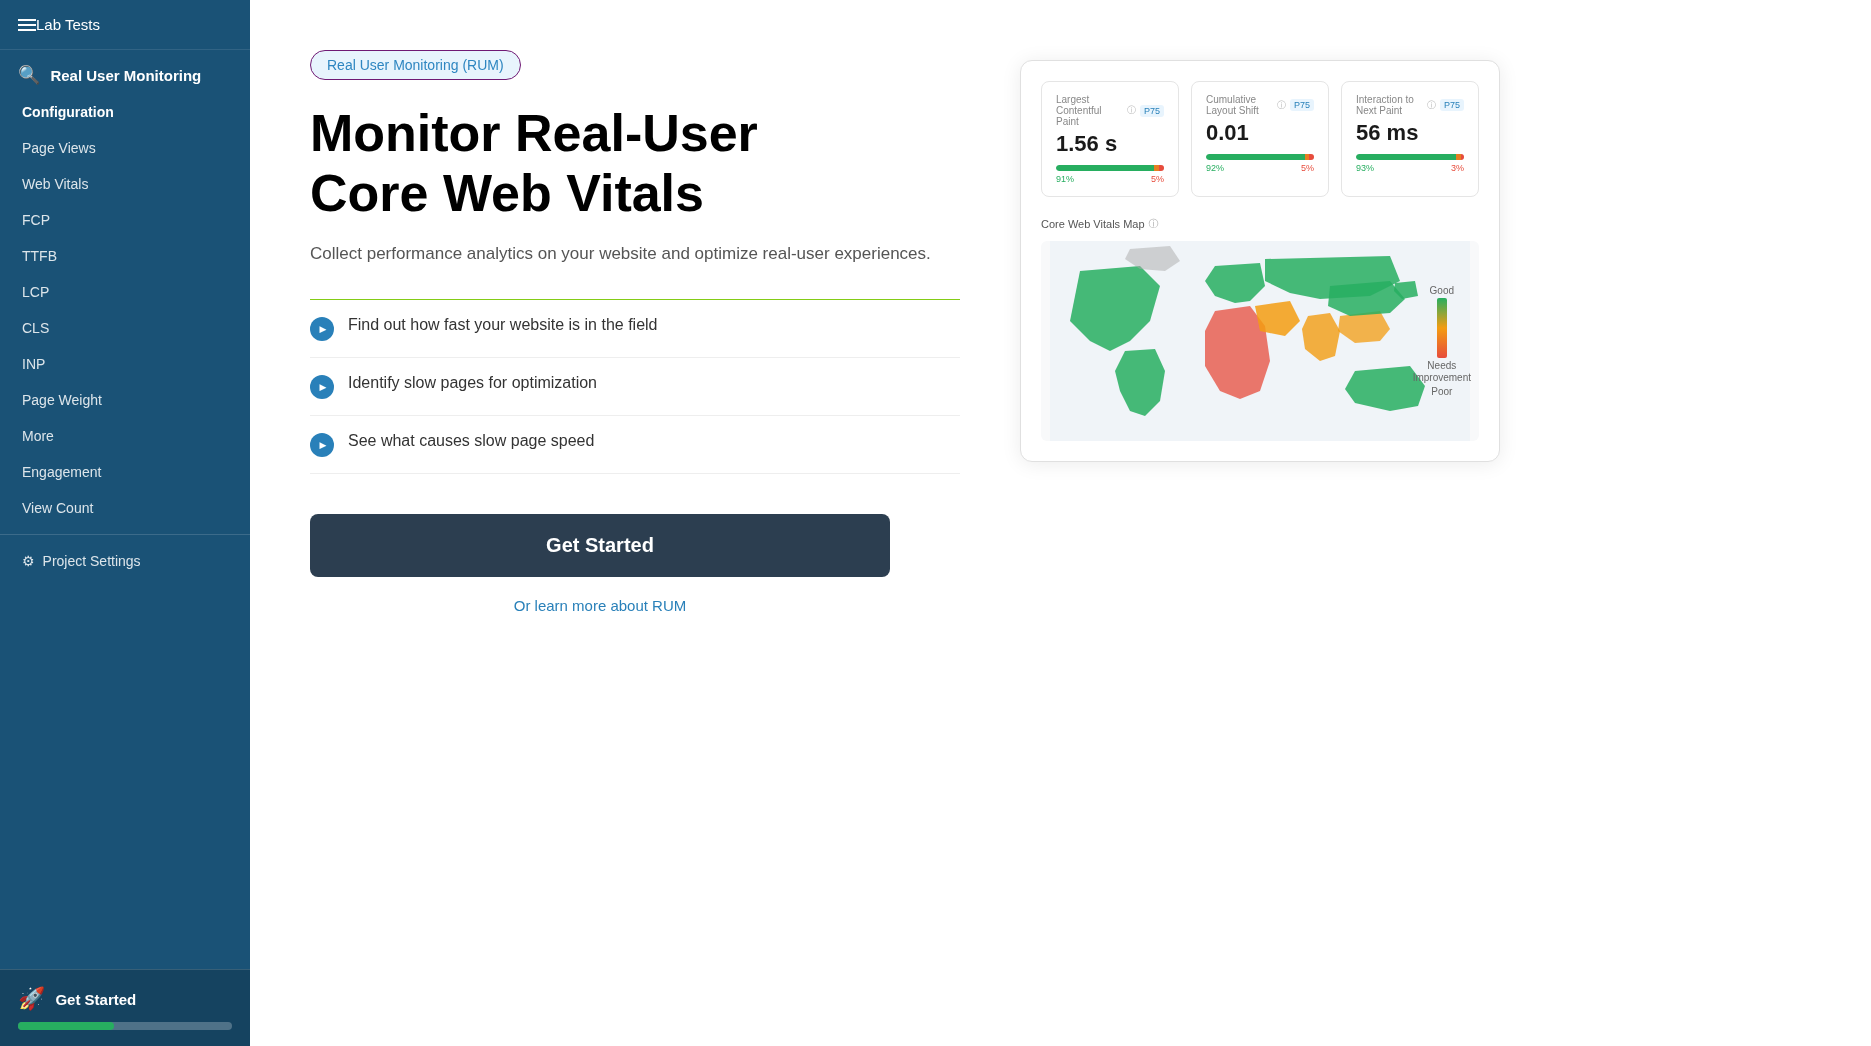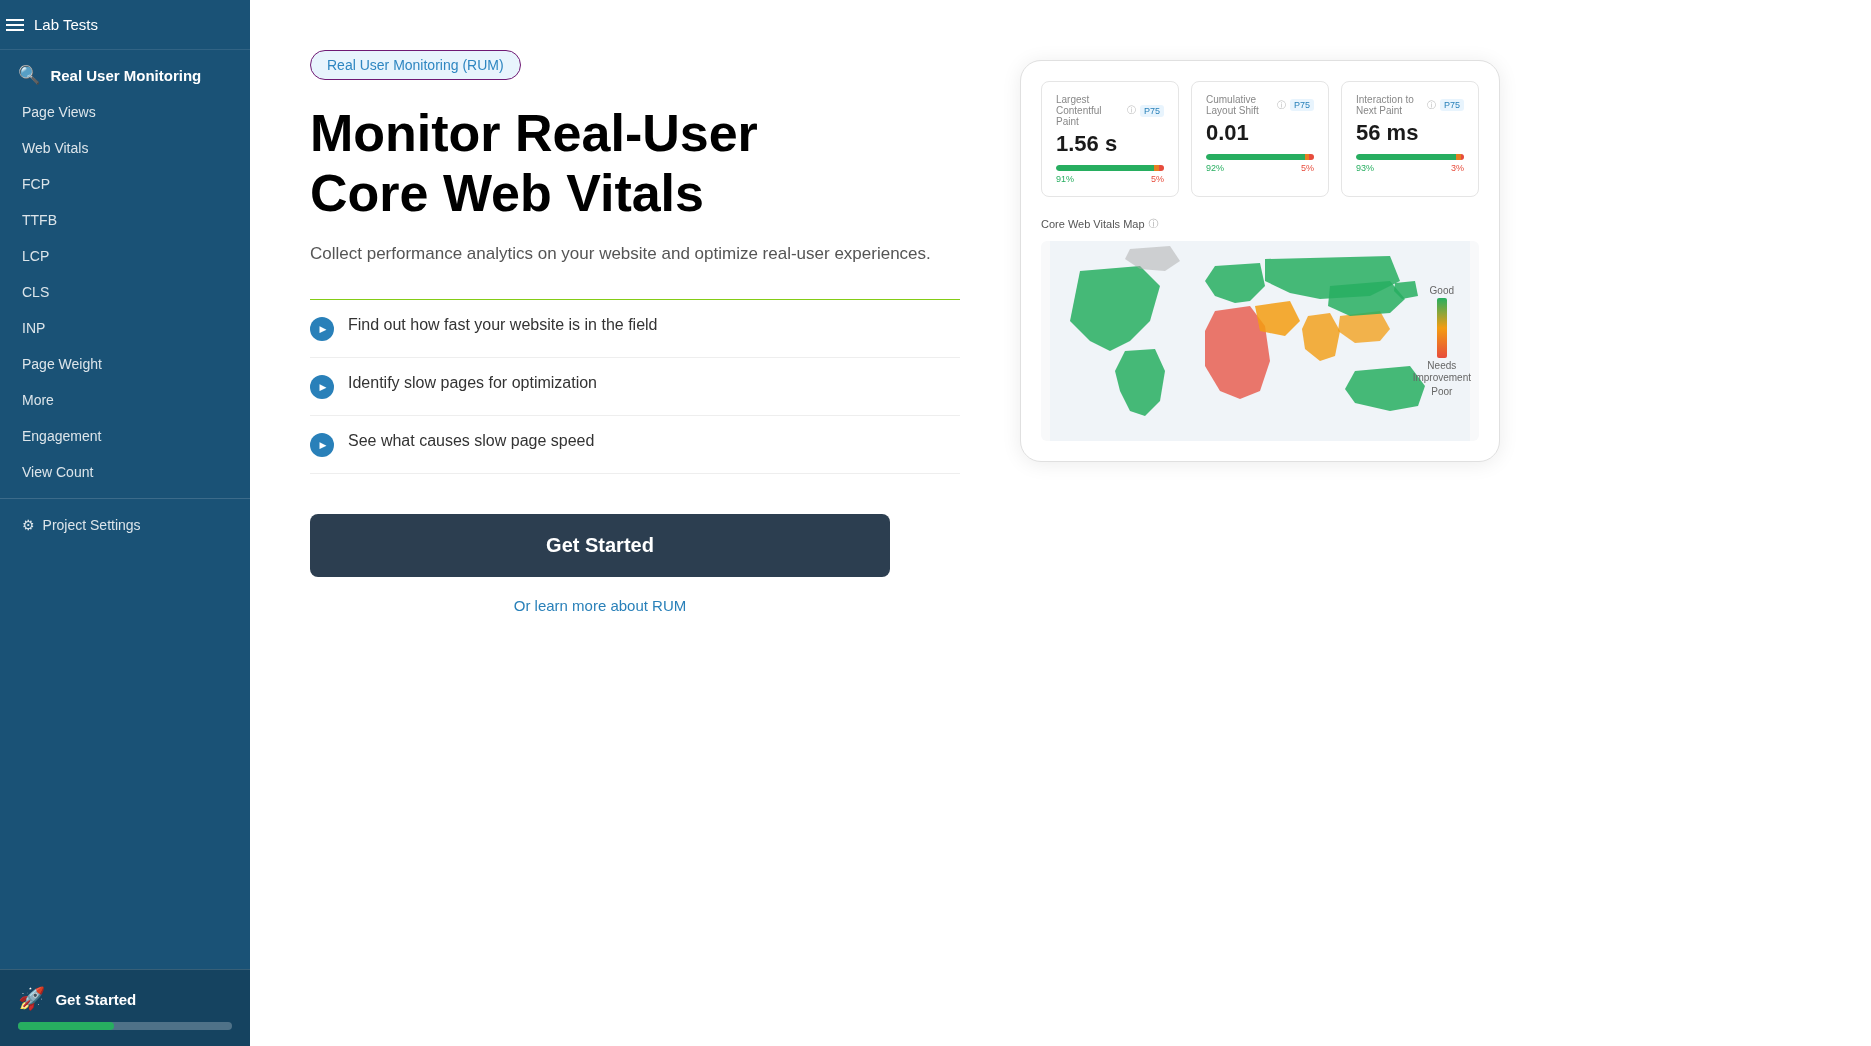--- a/index.html
+++ b/index.html
@@ -10,24 +10,23 @@
       width: 250px;
       min-width: 250px;
       background: #1a5276;
       color: white;
       display: flex;
       flex-direction: column;
       height: 100vh;
       overflow-y: auto;
     }
     .sidebar-header {
-      padding: 16px 6px;
-      display: flex;
-      align-items: center;
-      gap: 10px;
+      padding: 16px 18px;
+      display: flex;
+      align-items: center;
       border-bottom: 1px solid rgba(255,255,255,0.1);
     }
     .sidebar-header-icon {
       display: flex;
       flex-direction: column;
       gap: 3px;
       cursor: pointer;
     }
     .sidebar-header-icon span {
       display: block;
@@ -205,21 +204,21 @@
     }
 
     
     .right-panel {
       flex: 0 0 480px;
       padding-top: 10px;
     }
     .dashboard-card {
       background: white;
       border: 1px solid #e0e0e0;
-      border-radius: 21px;
+      border-radius: 12px;
       padding: 20px;
       box-shadow: 0 2px 20px rgba(0,0,0,0.08);
     }
     .metrics-row {
       display: flex;
       gap: 12px;
       margin-bottom: 20px;
     }
     .metric-card {
       flex: 1;
@@ -339,20 +338,21 @@
     <span class="sidebar-header-title">Lab Tests</span>
   </div>
 
   <div class="sidebar-section-title">
     <span style="font-size:18px;">🔍</span>
     <span>Real User Monitoring</span>
   </div>
 
   <nav class="sidebar-nav">
 
+  <div class="sidebar-nav-item active">Configuration</div>
       <div class="sidebar-nav-item">Page Views</div>
       <div class="sidebar-nav-item">Web Vitals</div>
       <div class="sidebar-nav-item">FCP</div>
       <div class="sidebar-nav-item">TTFB</div>
       <div class="sidebar-nav-item">LCP</div>
       <div class="sidebar-nav-item">CLS</div>
       <div class="sidebar-nav-item">INP</div>
       <div class="sidebar-nav-item">Page Weight</div>
       <div class="sidebar-nav-item">More</div>
       <div class="sidebar-nav-item">Engagement</div>

